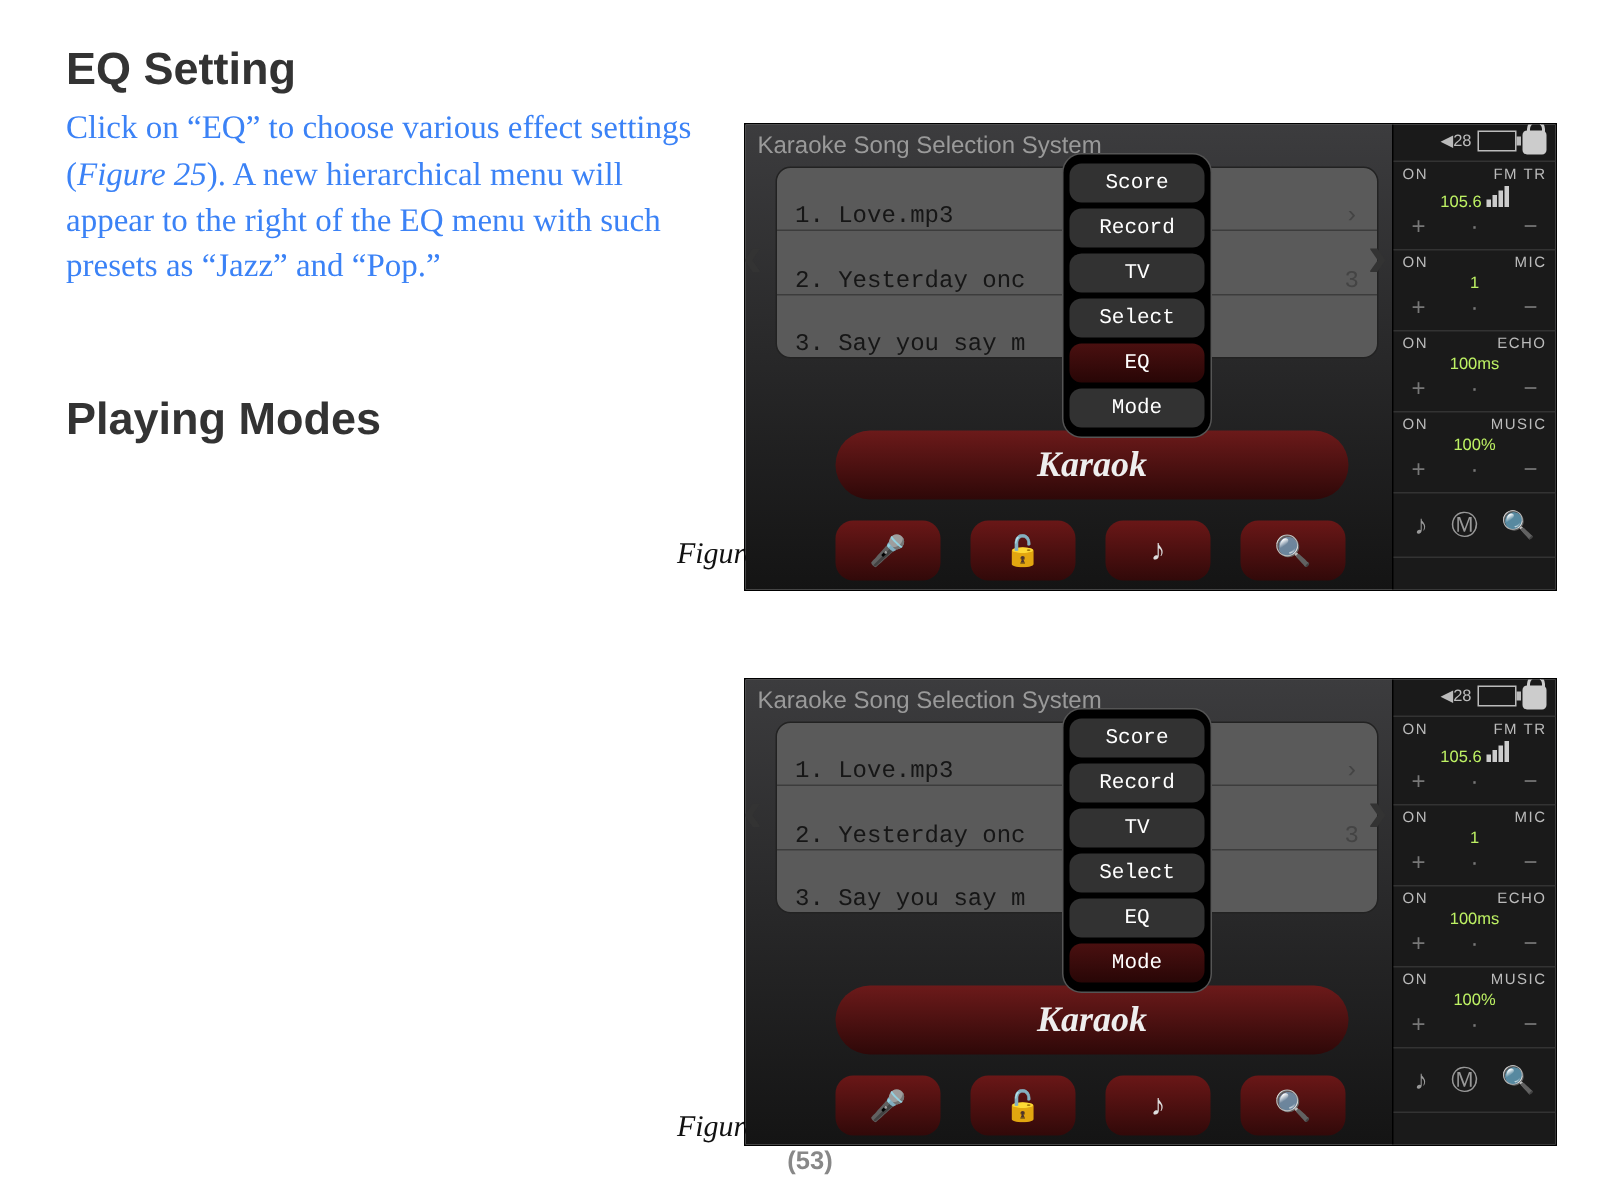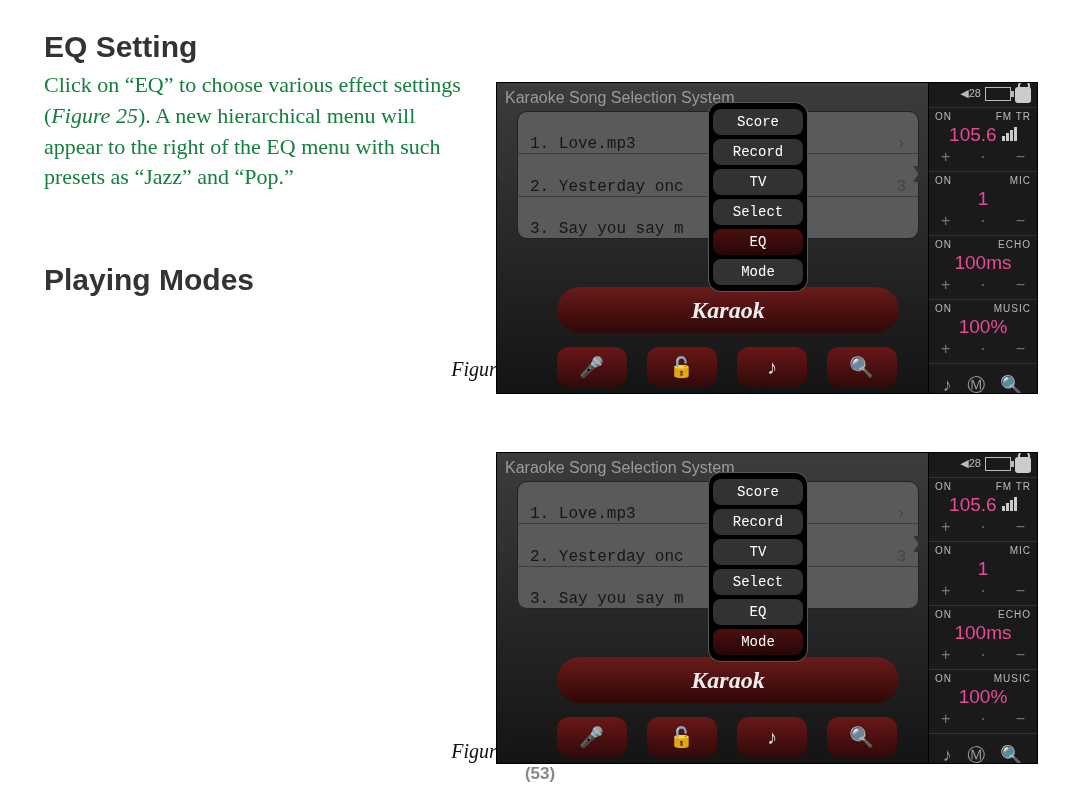--- a/index.html
+++ b/index.html
@@ -1,18 +1,18 @@
 <!DOCTYPE html>
 <html><head>
 <meta charset="utf-8">
 <style>
   html,body{margin:0;padding:0;background:#fff;font-family:Georgia,"Times New Roman",serif;color:#222}
   .page{width:1080px;height:792px;box-sizing:border-box;padding:30px 44px 2px;position:relative}
   h2{font-family:"Arial Narrow",Arial,sans-serif;font-weight:800;font-stretch:condensed;letter-spacing:0;margin:0 0 6px;font-size:30px;color:#333}
-  .body-text{font-size:22px;line-height:1.4;max-width:430px;margin:0 0 8px;color:#15803d}
+  .body-text{font-size:22px;line-height:1.4;max-width:430px;margin:0 0 8px;color:#3b82f6}
   .italic{font-style:italic}
   .figwrap{position:absolute;right:44px;width:540px}
   .figcap{font-style:italic;font-size:20px;text-align:right;position:absolute;right:550px;width:120px;color:#111}
   .figcap.f1{top:358px}
   .figcap.f2{top:740px}
   .section2{margin-top:48px}
   .pagenum{position:absolute;bottom:8px;left:50%;transform:translateX(-50%);font-family:Arial,sans-serif;font-weight:700;color:#888;font-size:17px}
 
   
   .shot{width:540px;height:310px;background:linear-gradient(180deg,#3c3c3e 0%,#141414 100%);position:relative;border:1px solid #000;color:#cfcfcf;font-family:"Arial",sans-serif;font-size:13px;overflow:hidden}
@@ -25,21 +25,21 @@
   .chev-r{right:112px}
   .karaoke-bar{position:absolute;left:60px;bottom:60px;width:342px;height:46px;background:linear-gradient(180deg,#6c1a1a,#2e0808);border-radius:24px;display:flex;align-items:center;justify-content:center;font-style:italic;font-family:Georgia,serif;font-size:24px;font-weight:700;color:#eee}
   .center-menu{position:absolute;left:212px;top:20px;width:90px;background:#000;border-radius:12px;padding:6px 4px;display:flex;flex-direction:column;gap:4px;box-shadow:0 0 0 1px #555}
   .menu-btn{background:#323232;border-radius:8px;text-align:center;padding:5px 0;font-family:"Courier New",monospace;font-size:14px;color:#fff}
   .menu-btn.hi{background:linear-gradient(180deg,#4a1010,#280606);color:#fff}
   .bottom-btns{position:absolute;left:60px;bottom:6px;display:flex;gap:20px}
   .bb{width:70px;height:40px;background:linear-gradient(180deg,#6a1717,#310909);border-radius:12px;display:flex;align-items:center;justify-content:center;color:#ddd;font-size:20px}
   .sidepanel{position:absolute;right:0;top:0;bottom:0;width:108px;background:#1a1a1a;border-left:1px solid #000;display:flex;flex-direction:column;font-size:11px}
   .sp-row{flex:0 0 auto;border-bottom:1px solid #333;padding:3px 6px;color:#bbb;position:relative}
   .sp-top{display:flex;align-items:flex-start;justify-content:flex-end;gap:4px;padding:4px 6px}
-  .sp-val{font-size:19px;color:#ec4899;text-align:center;padding:2px 0}
+  .sp-val{font-size:11px;color:#bef264;text-align:center;padding:2px 0}
   .sp-lbl{display:flex;justify-content:space-between;font-size:10px;letter-spacing:1px}
   .sp-pm{display:flex;justify-content:space-between;color:#777;font-size:16px;padding:0 6px 2px}
   .sp-icons{display:flex;justify-content:space-around;align-items:center;height:36px;font-size:18px;color:#999}
   .lock{width:16px;height:16px;display:inline-block;background:#ccc;border-radius:3px;position:relative}
   .lock::before{content:"";position:absolute;top:-7px;left:3px;width:8px;height:8px;border:2px solid #ccc;border-bottom:none;border-radius:6px 6px 0 0}
   .battery{display:inline-block;width:24px;height:12px;border:1px solid #bbb;position:relative}
   .battery::after{content:"";position:absolute;right:-4px;top:3px;width:3px;height:6px;background:#bbb}
   .sig{display:inline-flex;align-items:flex-end;gap:1px}
   .sig span{width:3px;background:#ccc}
   .sig span:nth-child(1){height:5px}.sig span:nth-child(2){height:8px}.sig span:nth-child(3){height:11px}.sig span:nth-child(4){height:14px}

